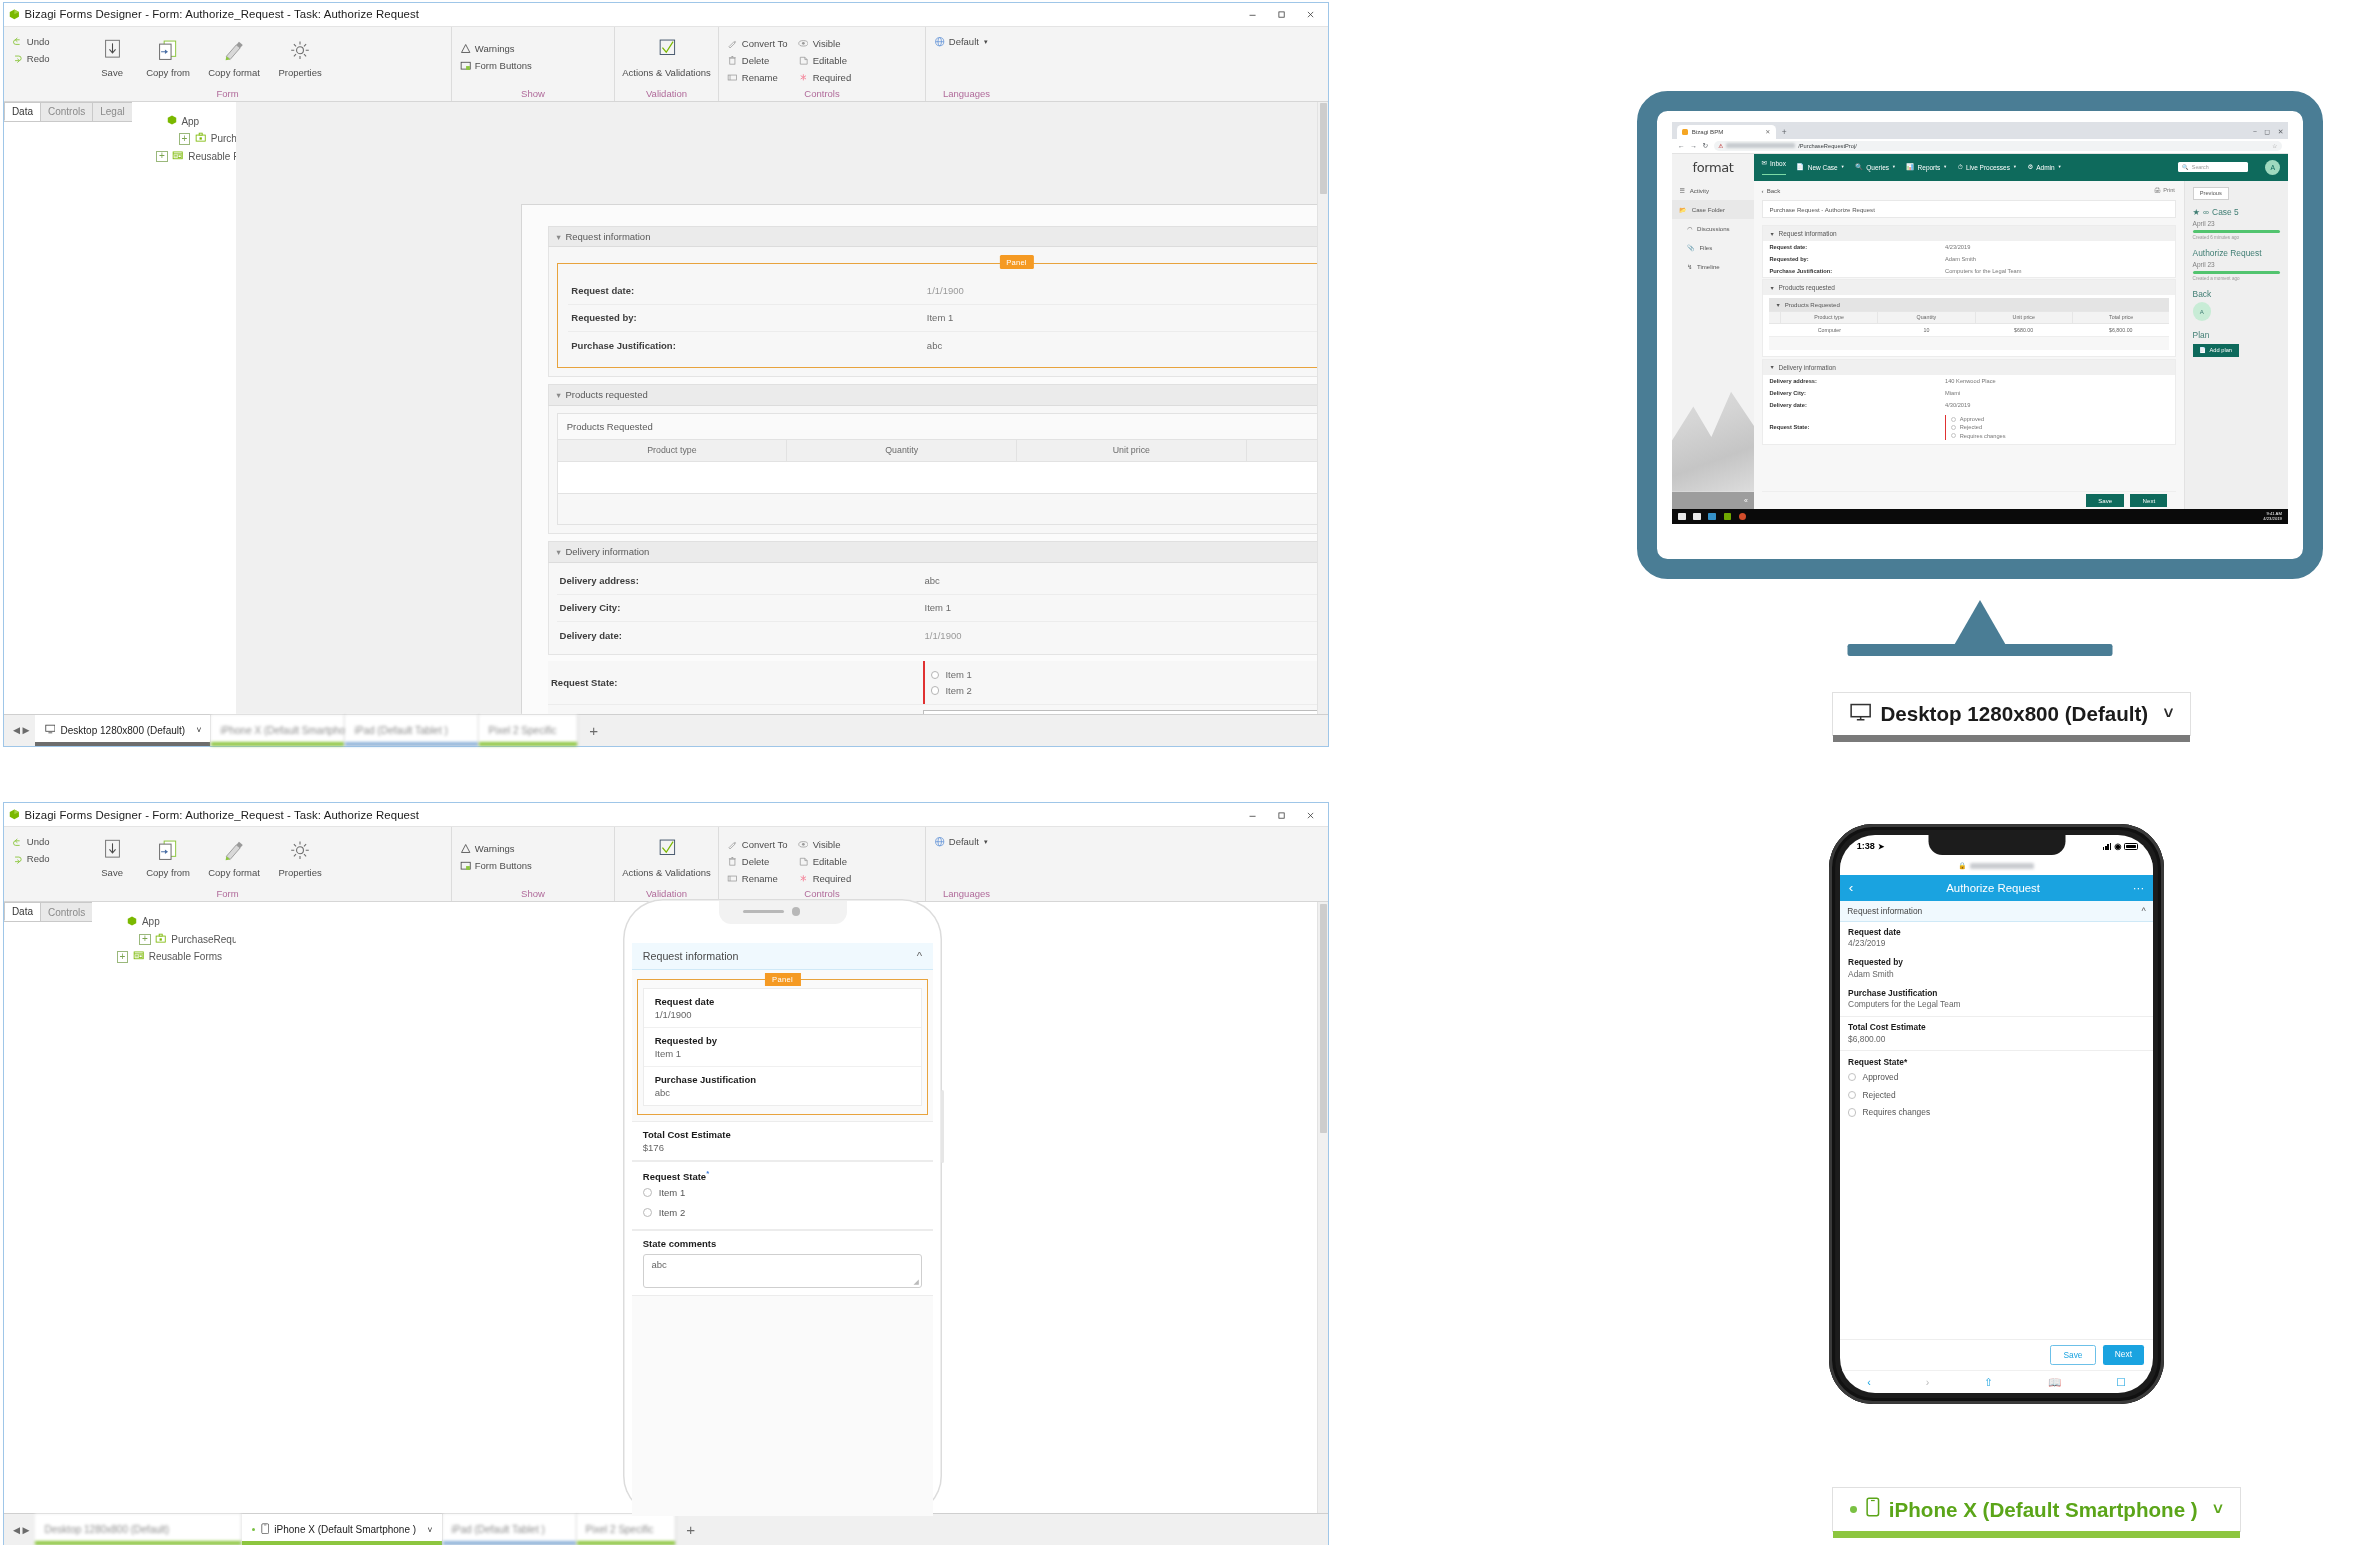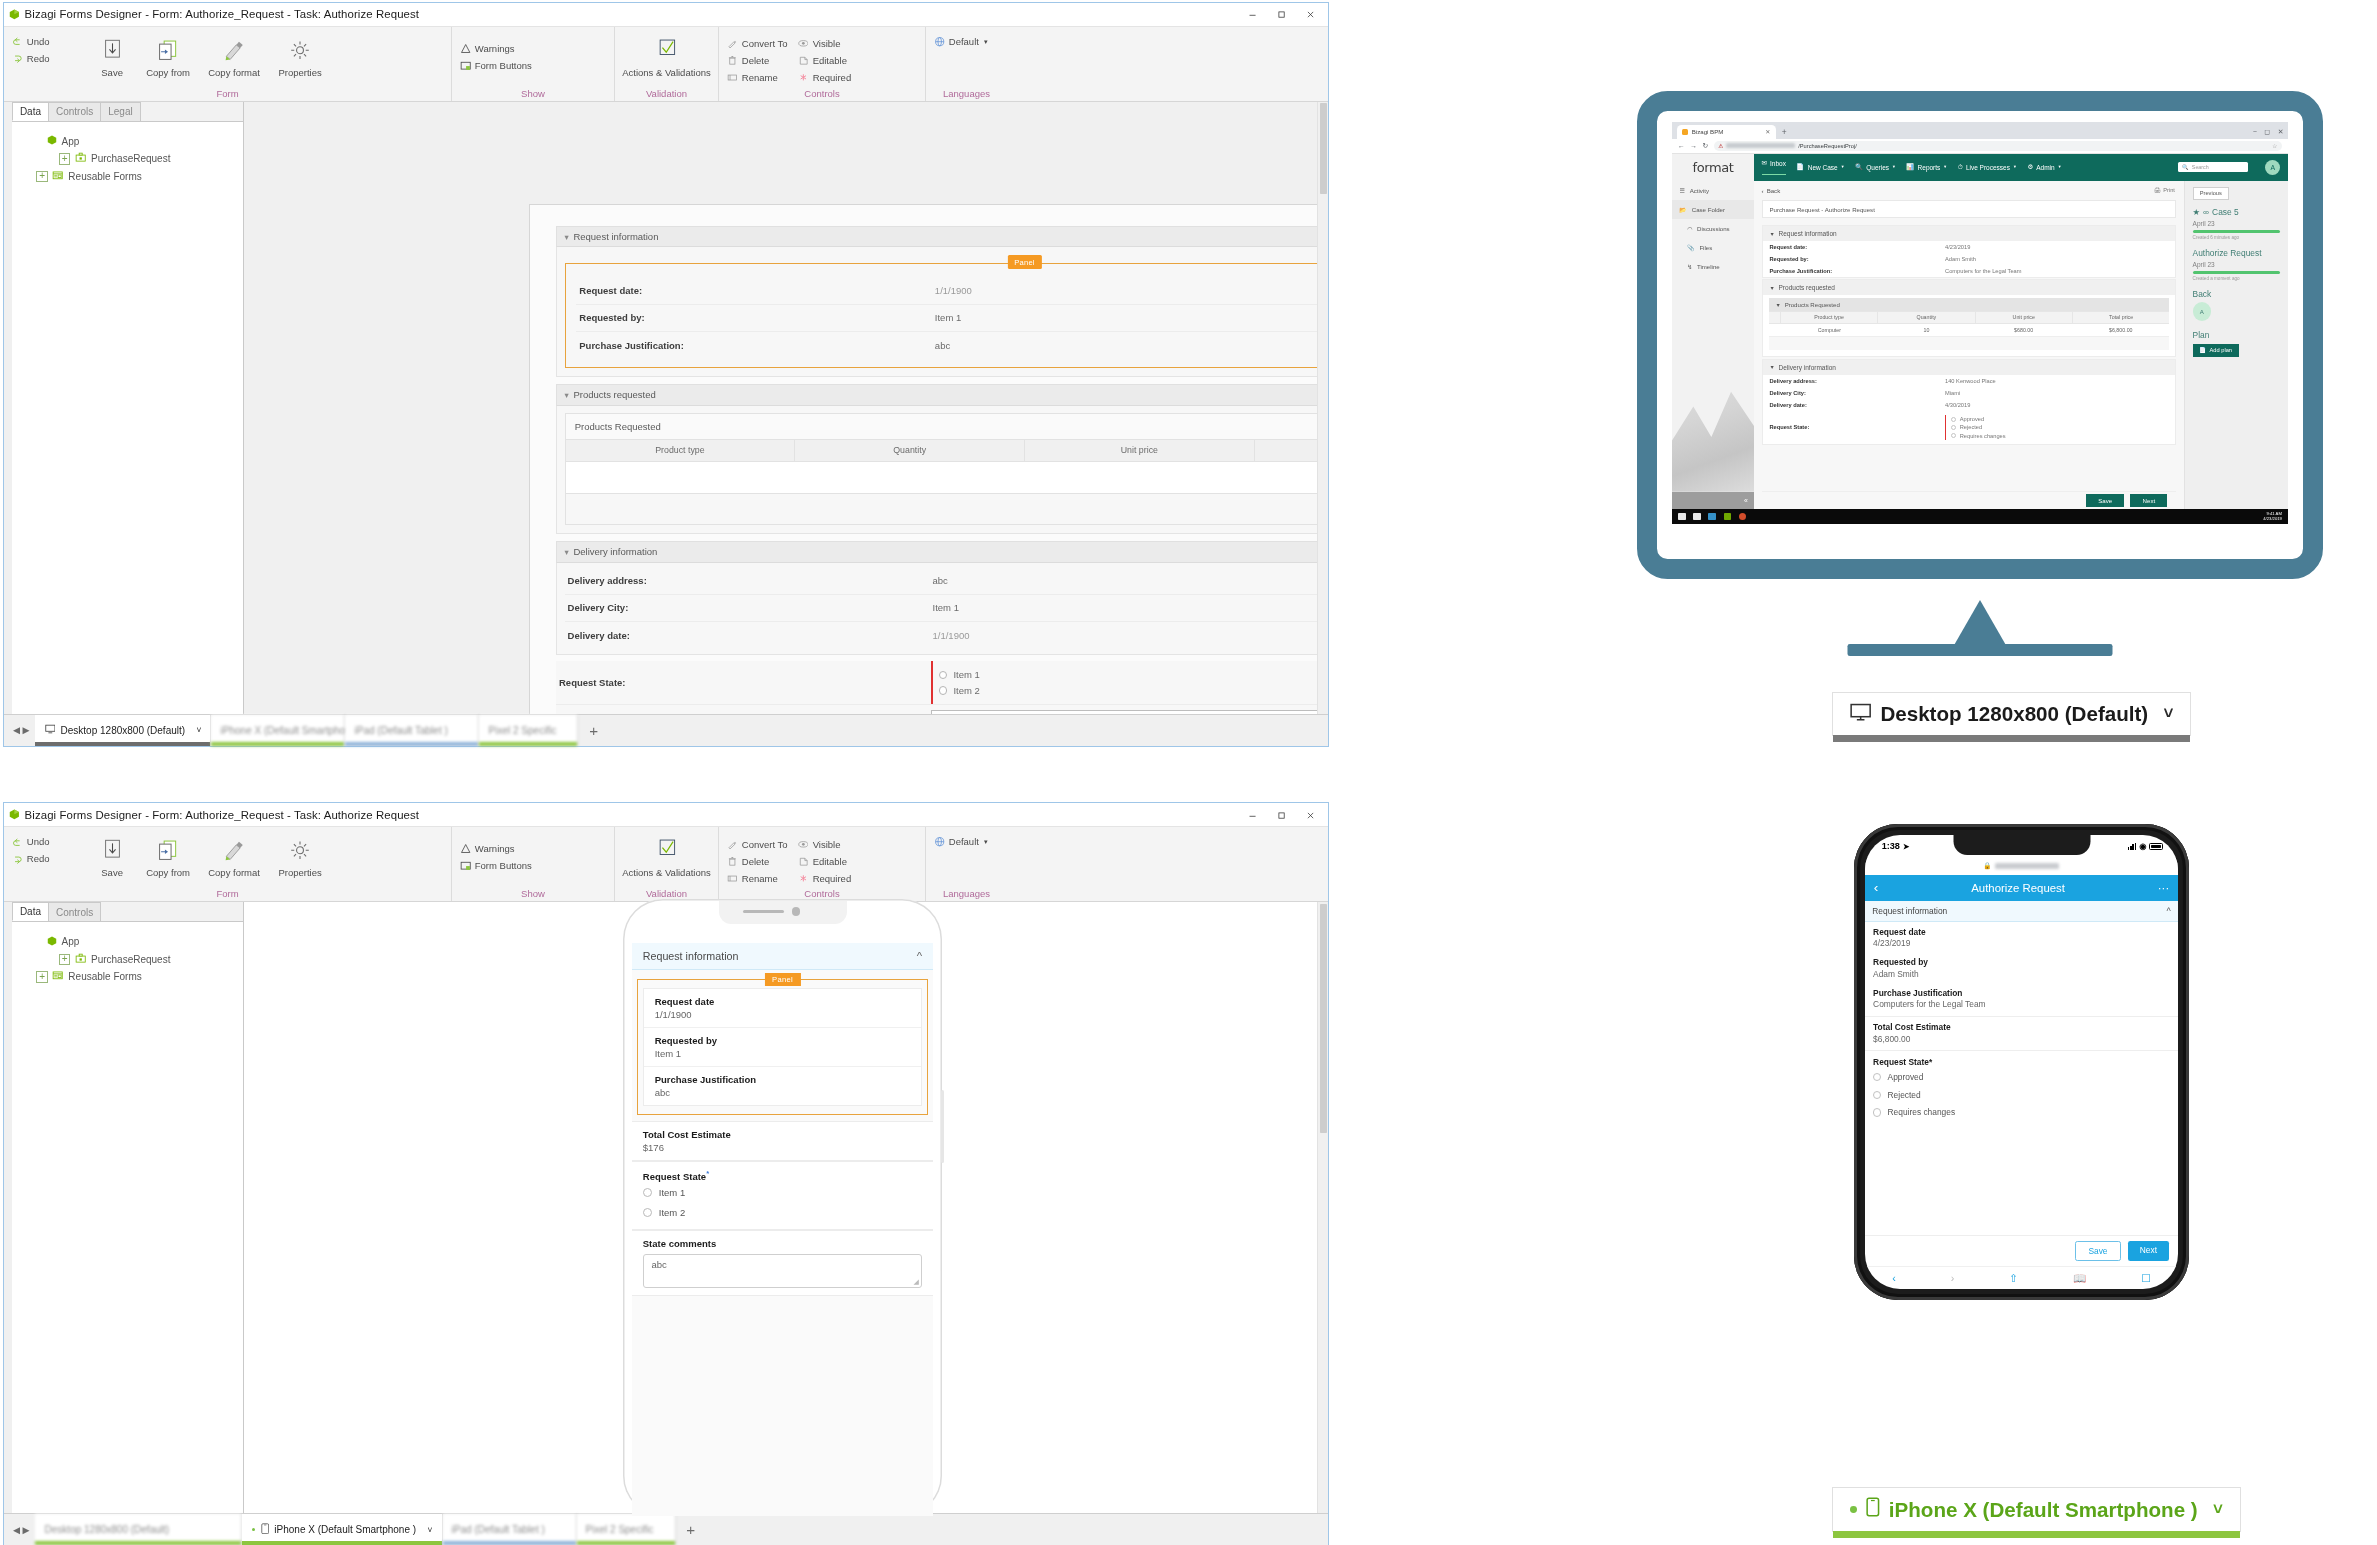--- a/index.html
+++ b/index.html
@@ -62,23 +62,22 @@
     padding-top:3px;
   }
   .r-big .ico { height:34px; display:flex; align-items:center; justify-content:center; }
   .r-big .lbl { font-size:9.5px; color:#4d4d4d; text-align:center; line-height:10px; white-space:nowrap;}
   .r-big.wide { width: 66px; }
   .r-big.xwide { width: 114px; }
 
   
   .content-area { flex:1; display:flex; min-height:0; background:#f0f0f0; }
   .left-panel {
-    width: 232px; background:#ffffff; display:flex; flex-direction:column;
+    width: 232px; background:#ffffff; display:flex; flex-direction:row;
     border-right:0.8px solid #c9c9c9;
-    margin-left:8px;
   }
   .tabs-row { display:flex; height:20px; background:#f2f2f2; border-bottom:0.8px solid #c9c9c9; }
   .tree-tab {
     padding: 0 6.9px; display:flex; align-items:center; font-size:10px;
     color:#8a8a8a; border:0.8px solid #c9c9c9; border-bottom:none;
     background:#e9e9e9; margin-right:-0.8px;
   }
   .tree-tab.active { background:#ffffff; color:#333; border-bottom:0.8px solid #fff; }
   .tree-body { flex:1; background:#fff; padding-top:10.7px; font-size:10px; color:#555; }
   .tree-node { display:flex; align-items:center; height:17.5px; gap:4.6px; }
@@ -274,21 +273,21 @@
     position:absolute; display:flex; align-items:center; gap:9.1px;
     background:#fff; border:0.8px solid #e0e0e0; padding:9.1px 17px;
     font-size:20.6px; font-weight:bold; color:#1b1b1b; white-space:nowrap;
   }
   .dev-select .underbar { position:absolute; left:0; right:0; bottom:-6.9px; height:6.9px; background:#7a7a7a;}
   .dev-select.green { color:#5ba519; }
   .dev-select.green .underbar { background:#8dc63f; }
   .dev-select .caret { margin-left:6.1px; font-size:17px; color:#2b2b2b;}
 
   
-  .iphone-shell { position:absolute; left:1829px; top:824px; width:335px; height:476px;margin-left:25px; }
+  .iphone-shell { position:absolute; left:1829px; top:824px; width:335px; height:580px; }
   .iphone-frame {
     position:absolute; inset:0; border-radius:44px; background:#1c1c1c;
     box-shadow: inset 0 0 0 3px #3a3a3a, inset 0 0 0 6.1px #111;
   }
   .iphone-screen {
     position:absolute; left:10.7px; top:10.7px; right:10.7px; bottom:10.7px;
     border-radius:35px; overflow:hidden; background:#fff;
     display:flex; flex-direction:column;
   }
   .ip-notch {

